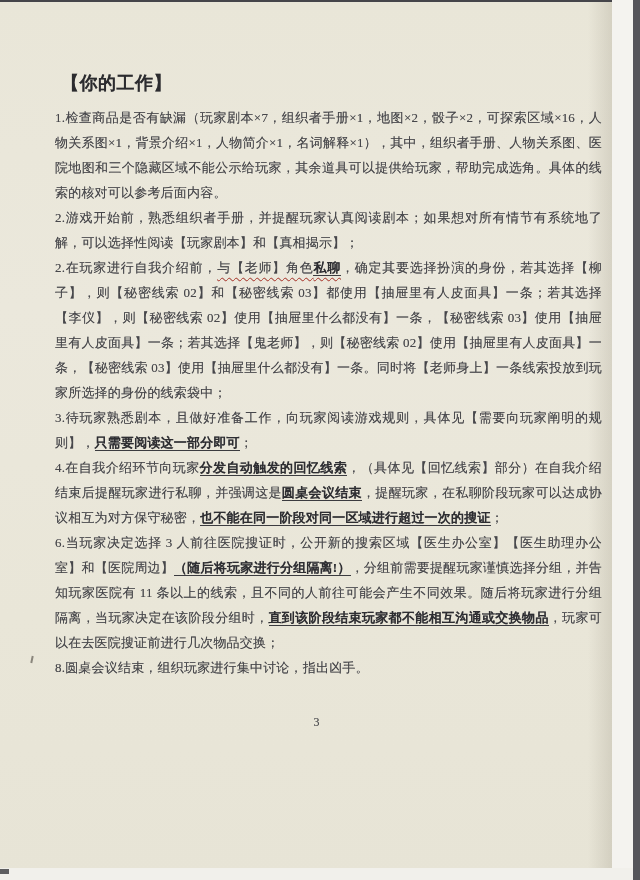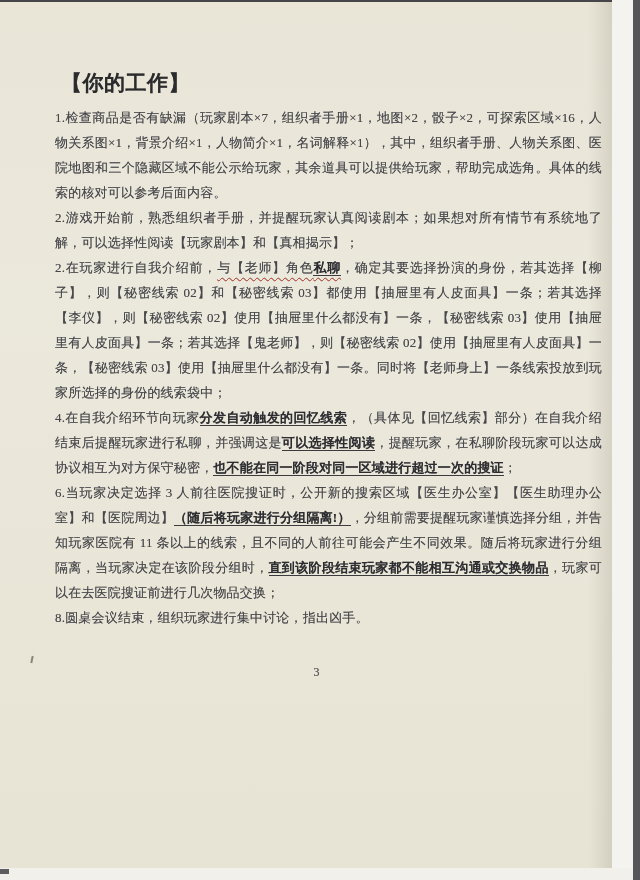--- a/index.html
+++ b/index.html
@@ -23,21 +23,21 @@
 
   .content{
     position:absolute;left:55px;top:70px;width:547px;
     color:#47474b;
     font-size:13px;line-height:25px;
     letter-spacing:.2px;
     text-align:justify;
     text-shadow:0 0 .4px rgba(70,70,75,.55);
   }
   .title{
-    font-size:21px;font-weight:bold;color:#2b2b2e;
+    font-size:18px;font-weight:bold;color:#2b2b2e;
     line-height:26px;margin:0 6px 9px 6px;
     letter-spacing:.5px;
   }
   .para{margin:0;padding:0;}
   .run{white-space:pre-wrap;}
   .b{font-weight:bold;color:#2d2d31;}
   .u{border-bottom:1.6px solid #3b3b3f;}
   .rw{
     text-decoration:underline;
     text-decoration-style:wavy;
@@ -57,21 +57,22 @@
 
 <div class="scan">
   <div class="edge-right-shade"></div>
 
   <div class="content">
     <div class="title">【你的工作】</div>
     <div>
         <p class="para"><span class="run">1.检查商品是否有缺漏（玩家剧本×7，组织者手册×1，地图×2，骰子×2，可探索区域×16，人物关系图×1，背景介绍×1，人物简介×1，名词解释×1），其中，组织者手册、人物关系图、医院地图和三个隐藏区域不能公示给玩家，其余道具可以提供给玩家，帮助完成选角。具体的线索的核对可以参考后面内容。</span></p>
         <p class="para"><span class="run">2.游戏开始前，熟悉组织者手册，并提醒玩家认真阅读剧本；如果想对所有情节有系统地了解，可以选择性阅读【玩家剧本】和【真相揭示】；</span></p>
         <p class="para"><span class="run">2.在玩家进行自我介绍前，</span><span class="run rw">与【老师】角色</span><span class="run rw b u">私聊</span><span class="run">，确定其要选择扮演的身份，若其选择【柳子】，则【秘密线索 02】和【秘密线索 03】都使用【抽屉里有人皮面具】一条；若其选择【李仪】，则【秘密线索 02】使用【抽屉里什么都没有】一条，【秘密线索 03】使用【抽屉里有人皮面具】一条；若其选择【鬼老师】，则【秘密线索 02】使用【抽屉里有人皮面具】一条，【秘密线索 03】使用【抽屉里什么都没有】一条。同时将【老师身上】一条线索投放到玩家所选择的身份的线索袋中；</span></p>
-        <p class="para"><span class="run">4.在自我介绍环节向玩家</span><span class="run b u">分发自动触发的回忆线索</span><span class="run">，（具体见【回忆线索】部分）在自我介绍结束后提醒玩家进行私聊，并强调这是</span><span class="run b u">可以选择性阅读</span><span class="run">，提醒玩家，在私聊阶段玩家可以达成协议相互为对方保守秘密，</span><span class="run b u">也不能在同一阶段对同一区域进行超过一次的搜证</span><span class="run">；</span></p>
+        <p class="para"><span class="run">3.待玩家熟悉剧本，且做好准备工作，向玩家阅读游戏规则，具体见【需要向玩家阐明的规则】，</span><span class="run b u">只需要阅读这一部分即可</span><span class="run">；</span></p>
+        <p class="para"><span class="run">4.在自我介绍环节向玩家</span><span class="run b u">分发自动触发的回忆线索</span><span class="run">，（具体见【回忆线索】部分）在自我介绍结束后提醒玩家进行私聊，并强调这是</span><span class="run b u">圆桌会议结束</span><span class="run">，提醒玩家，在私聊阶段玩家可以达成协议相互为对方保守秘密，</span><span class="run b u">也不能在同一阶段对同一区域进行超过一次的搜证</span><span class="run">；</span></p>
         <p class="para"><span class="run">6.当玩家决定选择 3 人前往医院搜证时，公开新的搜索区域【医生办公室】【医生助理办公室】和【医院周边】</span><span class="run b u">（随后将玩家进行分组隔离!）</span><span class="run">，分组前需要提醒玩家谨慎选择分组，并告知玩家医院有 11 条以上的线索，且不同的人前往可能会产生不同效果。随后将玩家进行分组隔离，当玩家决定在该阶段分组时，</span><span class="run b u">直到该阶段结束玩家都不能相互沟通或交换物品</span><span class="run">，玩家可以在去医院搜证前进行几次物品交换；</span></p>
         <p class="para"><span class="run">8.圆桌会议结束，组织玩家进行集中讨论，指出凶手。</span></p>
       </div>
     <div class="pagenum">3</div>
   </div>
 
   <div class="edge-top"></div>
   <div class="edge-right-light"></div>
   <div class="edge-right-dark"></div>
   <div class="edge-bottom-light"></div>

